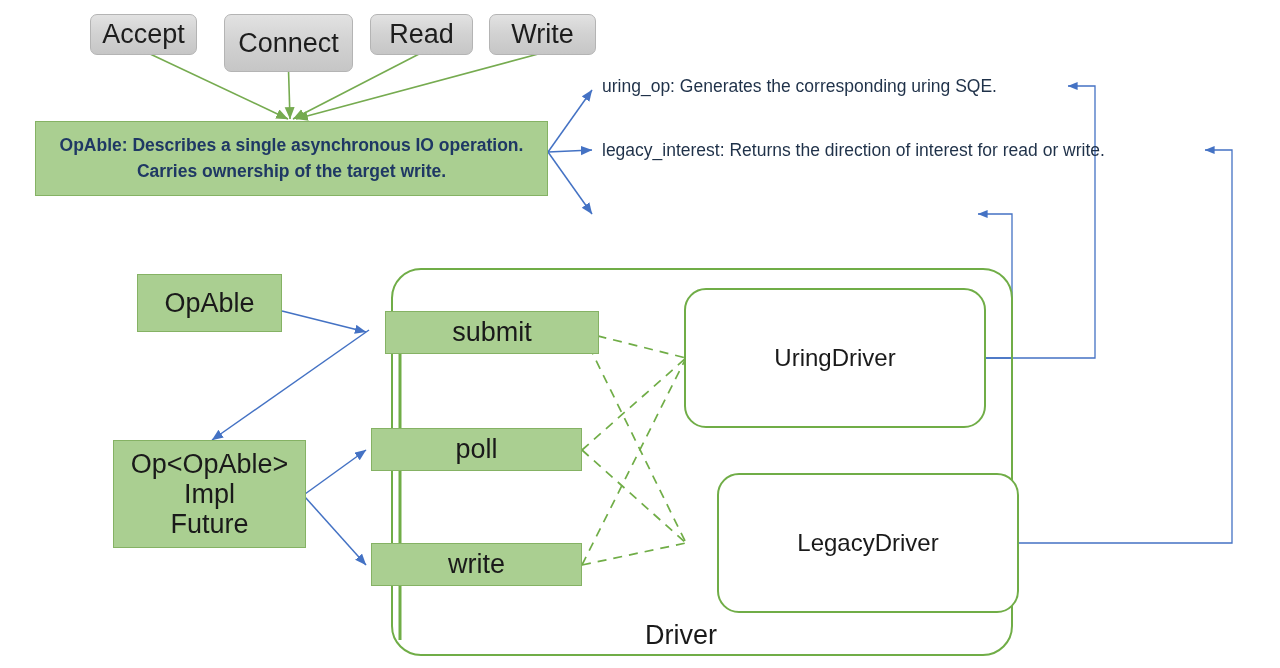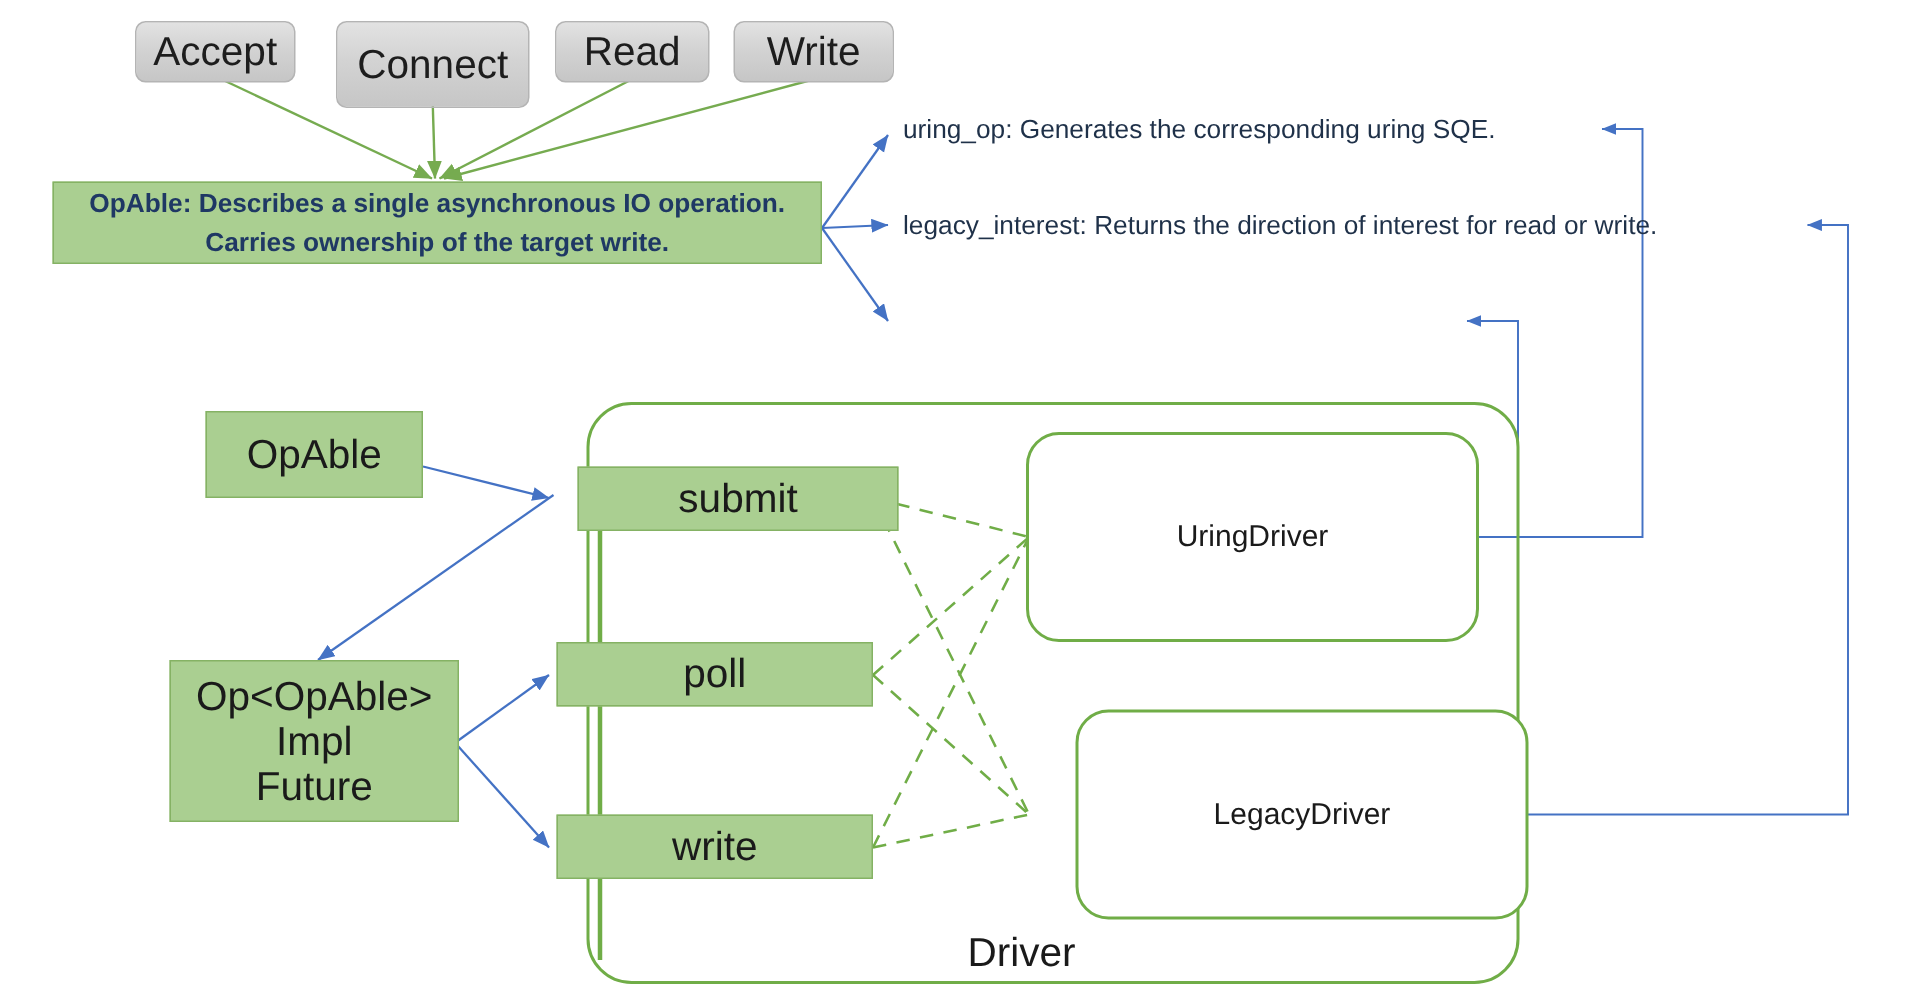--- a/index.html
+++ b/index.html
@@ -75,21 +75,21 @@
   .driver-box {
     position: absolute;
     background: #ffffff;
     border: 2px solid #70ad47;
     border-radius: 22px;
     box-sizing: border-box;
     display: flex;
     align-items: center;
     justify-content: center;
     color: #1a1a1a;
-    font-size: 20px;
+    font-size: 24px;
     font-family: "Liberation Sans", sans-serif;
   }
 
   
   .driver-container {
     position: absolute;
     background: transparent;
     border: 2px solid #70ad47;
     border-radius: 30px;
     box-sizing: border-box;
@@ -193,21 +193,21 @@
   <div class="op-box" style="left:224px; top:14px; width:129px; height:58px;">
     <span>Connect</span>
   </div>
   <div class="op-box" style="left:370px; top:14px; width:103px; height:41px;">
     <span>Read</span>
   </div>
   <div class="op-box" style="left:489px; top:14px; width:107px; height:41px;">
     <span>Write</span>
   </div>
 
-  <div class="green-box desc" style="left:35px; top:121px; width:513px; height:55px; flex-direction:column;">
+  <div class="green-box desc" style="left:35px; top:121px; width:513px; height:75px; flex-direction:column;">
     <span>OpAble: Describes a single asynchronous IO operation.</span>
     <span>Carries ownership of the target write.</span>
   </div>
 
   <div class="annot normal" style="left:602px; top:78px;">uring_op: Generates the corresponding uring SQE.</div>
   <div class="annot normal" style="left:602px; top:142px;">legacy_interest: Returns the direction of interest for read or write.</div>
 
   <div class="driver-container" style="left:391px; top:268px; width:622px; height:388px;"></div>
   <div class="driver-container-label" style="left:645px; top:620px;">Driver</div>
 

